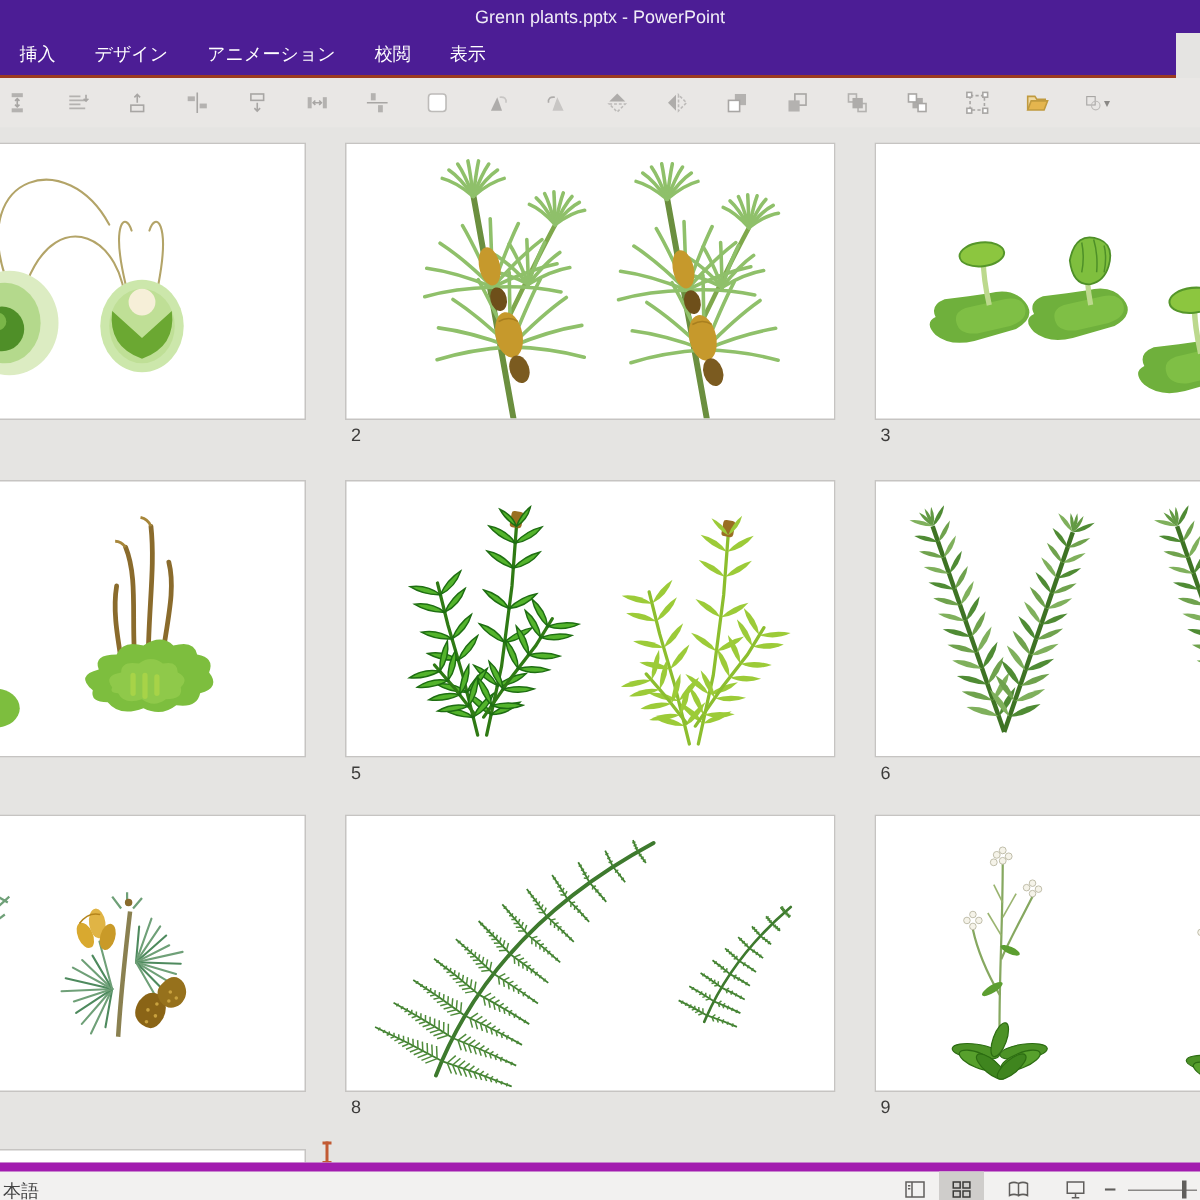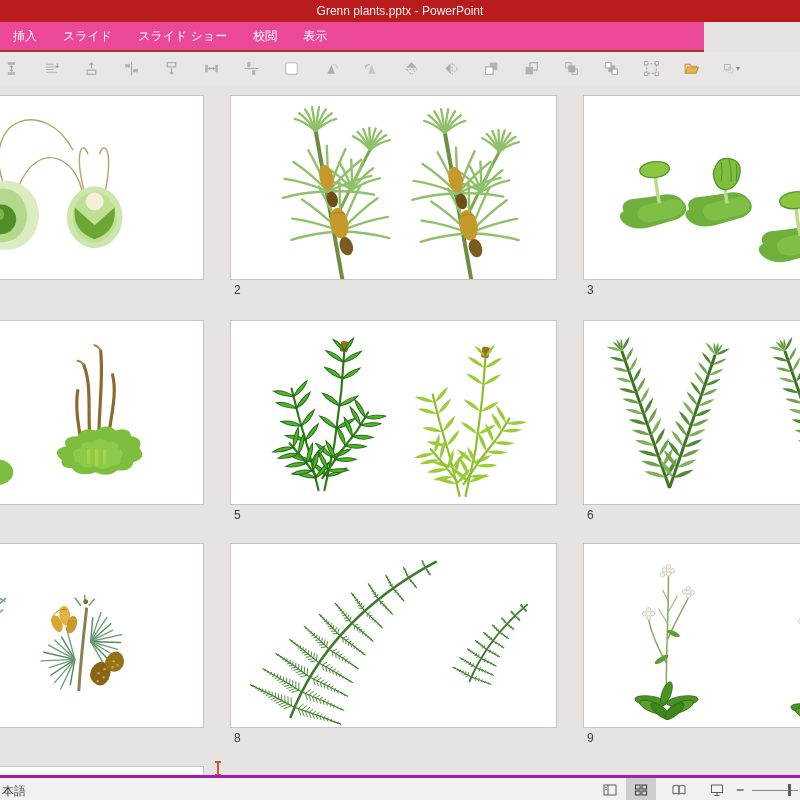--- a/index.html
+++ b/index.html
@@ -1,61 +1,61 @@
 <!DOCTYPE html>
 <html><head>
 <meta charset="utf-8">
 <style>
   html,body{margin:0;padding:0}
   body{width:800px;height:800px;overflow:hidden;position:relative;
        font-family:"Liberation Sans","DejaVu Sans",sans-serif;background:#e5e4e2}
   
-  .titlebar{position:absolute;left:0;top:0;width:800px;height:22px;background:#b91c1c;text-align:center}
+  .titlebar{position:absolute;left:0;top:0;width:800px;height:22px;background:#4c1d95;text-align:center}
   .titlebar span{line-height:22px;font-size:12px;color:rgba(255,255,255,.92)}
   
-  .tabsrow{position:absolute;left:0;top:22px;width:704px;height:28px;background:#ec4899;
+  .tabsrow{position:absolute;left:0;top:22px;width:784px;height:28px;background:#4c1d95;
            border-bottom:2px solid #9c3a20;display:flex;align-items:center}
   .tab{color:#fff;font-size:12px;line-height:28px;padding:0 13px;cursor:default;white-space:nowrap}
   .tellme{display:flex;align-items:center;gap:6px;margin-left:10px;color:rgba(255,255,255,.88);
           font-size:12px;white-space:nowrap}
   
   .toolbar{position:absolute;left:0;top:52px;width:800px;height:33px;background:#e9e7e5;
            display:flex;align-items:center;gap:23px;padding-left:3px;box-sizing:border-box}
   .tbi{width:17px;height:17px;flex:0 0 auto;display:flex;align-items:center}
   .tbi .dd{font-size:8px;color:#8a8886;margin-left:1px}
   
   .canvas{position:absolute;left:0;top:85px;width:800px;height:690px;background:#e5e4e2;overflow:hidden}
   .slide{position:absolute;width:327px;height:205px}
   .thumb{width:327px;height:185px;background:#ffffff;border:1px solid #c6c4c2;box-sizing:border-box;overflow:hidden}
   .thumb svg{display:block;width:100%;height:100%}
   .num{position:absolute;left:4px;top:188px;font-size:12px;color:#3d3c3b}
   .caret{position:absolute;left:217px;top:676px;width:2px;height:15px;background:#c25a33}
   .caret:before,.caret:after{content:"";position:absolute;left:-2px;width:6px;height:2px;background:#c25a33}
   .caret:before{top:0}.caret:after{bottom:0}
   
   .statusbar{position:absolute;left:0;top:775px;width:800px;height:25px;background:#f2f1f0;
-             border-top:3px solid #a21caf;box-sizing:border-box;font-size:12px;color:#444}
+             border-top:6px solid #a21caf;box-sizing:border-box;font-size:12px;color:#444}
   .lang{position:absolute;left:2px;top:5px;white-space:nowrap}
   .sb-btn{position:absolute;top:0;height:24px;display:flex;align-items:center;justify-content:center}
   .sb-btn.active{background:#cfcdcb}
   .zoom-track{position:absolute;left:752px;top:12px;width:46px;height:1px;background:#8a8886}
   .zoom-handle{position:absolute;left:788px;top:6px;width:3px;height:12px;background:#605e5c}
 </style>
 </head>
 <body>
 
 <div class="titlebar">
   <span>Grenn plants.pptx - PowerPoint</span>
 </div>
 
 <div class="tabsrow">
   <span id="tabslot" style="display:flex">
       <div class="tab">挿入</div>
-      <div class="tab">スライド</div>
-      <div class="tab">スライド ショー</div>
+      <div class="tab">デザイン</div>
+      <div class="tab">アニメーション</div>
       <div class="tab">校閲</div>
       <div class="tab">表示</div>
     </span>
 </div>
 
 <div class="toolbar" id="toolbar">
     <span class="tbi">
       <svg viewBox="0 0 16 16" width="17" height="17">
         <rect x="4.5" y="2" width="7" height="2.5" fill="#b4b2b0"></rect>
         <rect x="4.5" y="11.5" width="7" height="2.5" fill="#b4b2b0"></rect>

